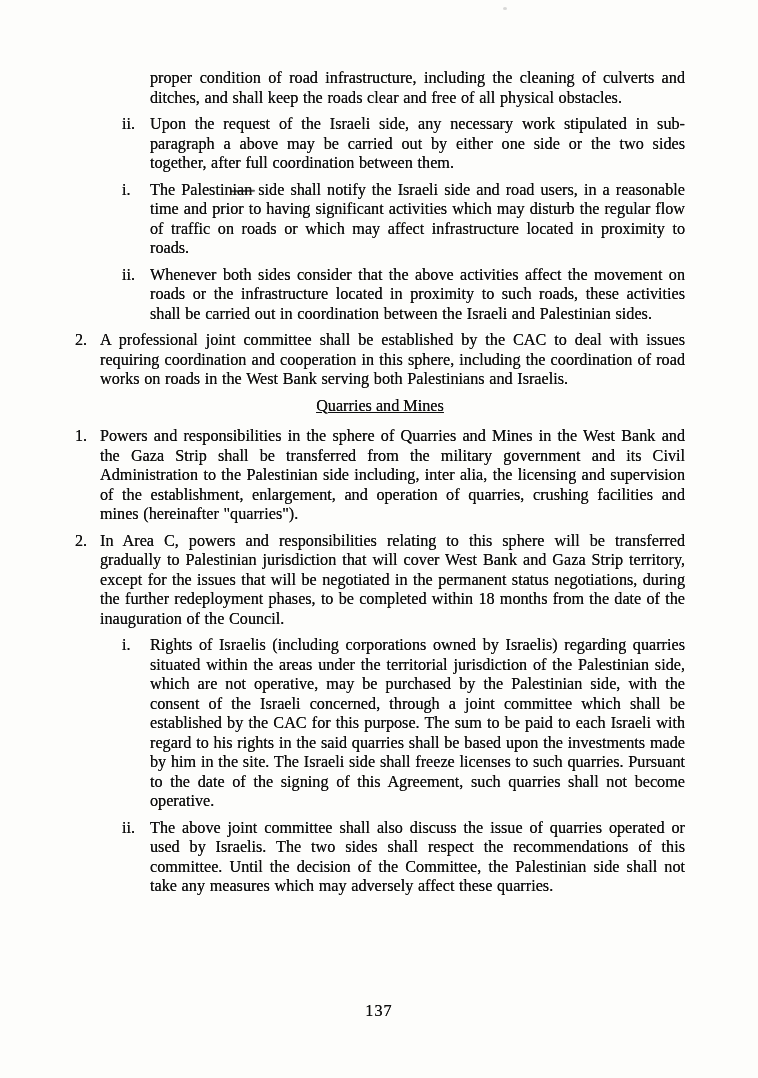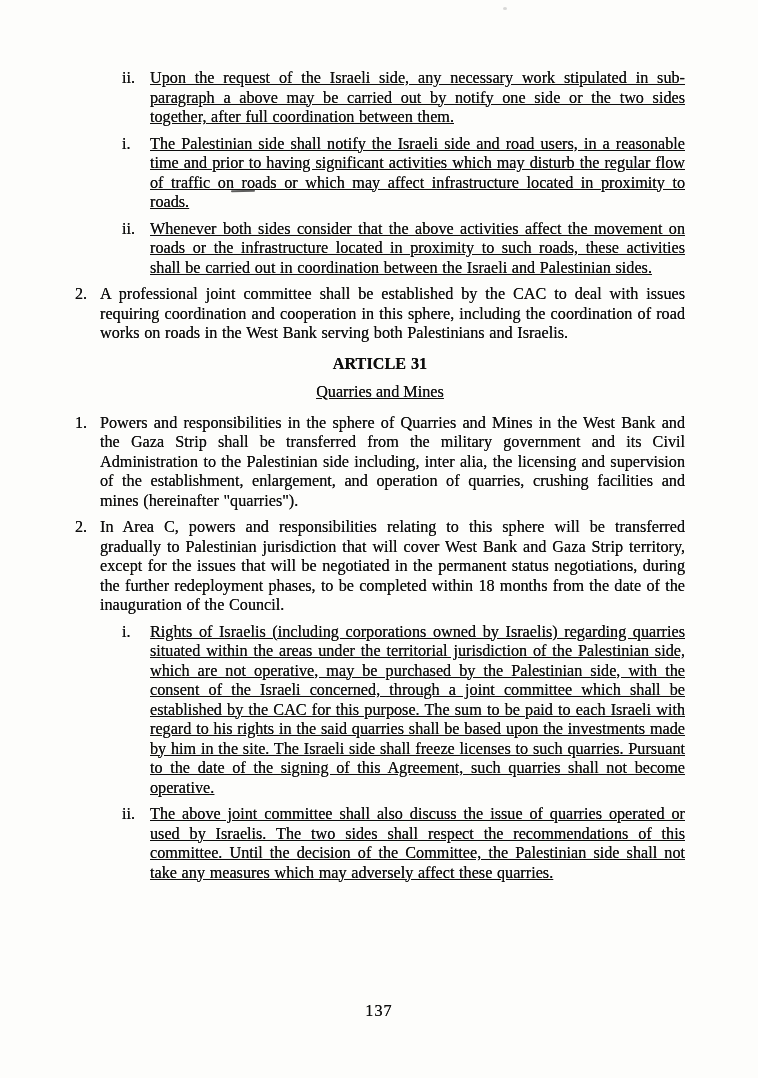--- a/index.html
+++ b/index.html
@@ -38,21 +38,20 @@
   .l1 > .marker {
     position: absolute;
     left: 0;
     top: 0;
   }
   
   .l2 {
     position: relative;
     margin-left: 47px;
     padding-left: 28px;
-    text-decoration: underline;
   }
   .l2 > .marker {
     position: absolute;
     left: 0;
     top: 0;
   }
   
   .cont {
     margin-left: 47px;
     padding-left: 28px;
@@ -100,42 +99,42 @@
 </head>
 <body>
 
 <div class="sheet">
 
   <div class="artifact-dot"></div>
   <div class="artifact-line"></div>
 
   <div class="content">
 
+    <div class="block cont">proper condition of road infrastructure, including the cleaning of culverts and ditches, and shall keep the roads clear and free of all physical obstacles.</div>
 
     <div class="block l2">
       <span class="marker">ii.</span>
-      <span>Upon the request of the Israeli side, any necessary work stipulated in sub-paragraph a above may be carried out by notify one side or the two sides together, after full coordination between them.</span>
+      <span>Upon the request of the Israeli side, any necessary work stipulated in sub-paragraph a above may be carried out by either one side or the two sides together, after full coordination between them.</span>
     </div>
 
     <div class="block l2">
       <span class="marker">i.</span>
       <span>The Palestinian side shall notify the Israeli side and road users, in a reasonable time and prior to having significant activities which may disturb the regular flow of traffic on roads or which may affect infrastructure located in proximity to roads.</span>
     </div>
 
     <div class="block l2">
       <span class="marker">ii.</span>
       <span>Whenever both sides consider that the above activities affect the movement on roads or the infrastructure located in proximity to such roads, these activities shall be carried out in coordination between the Israeli and Palestinian sides.</span>
     </div>
 
     <div class="block l1">
       <span class="marker">2.</span>
       <span>A professional joint committee shall be established by the CAC to deal with issues requiring coordination and cooperation in this sphere, including the coordination of road works on roads in the West Bank serving both Palestinians and Israelis.</span>
     </div>
 
-    <div class="heading">ARTICLE 31</div>
 
     <div class="subheading">Quarries and Mines</div>
 
     <div class="block l1">
       <span class="marker">1.</span>
       <span>Powers and responsibilities in the sphere of Quarries and Mines in the West Bank and the Gaza Strip shall be transferred from the military government and its Civil Administration to the Palestinian side including, inter alia, the licensing and supervision of the establishment, enlargement, and operation of quarries, crushing facilities and mines (hereinafter "quarries").</span>
     </div>
 
     <div class="block l1">
       <span class="marker">2.</span>

